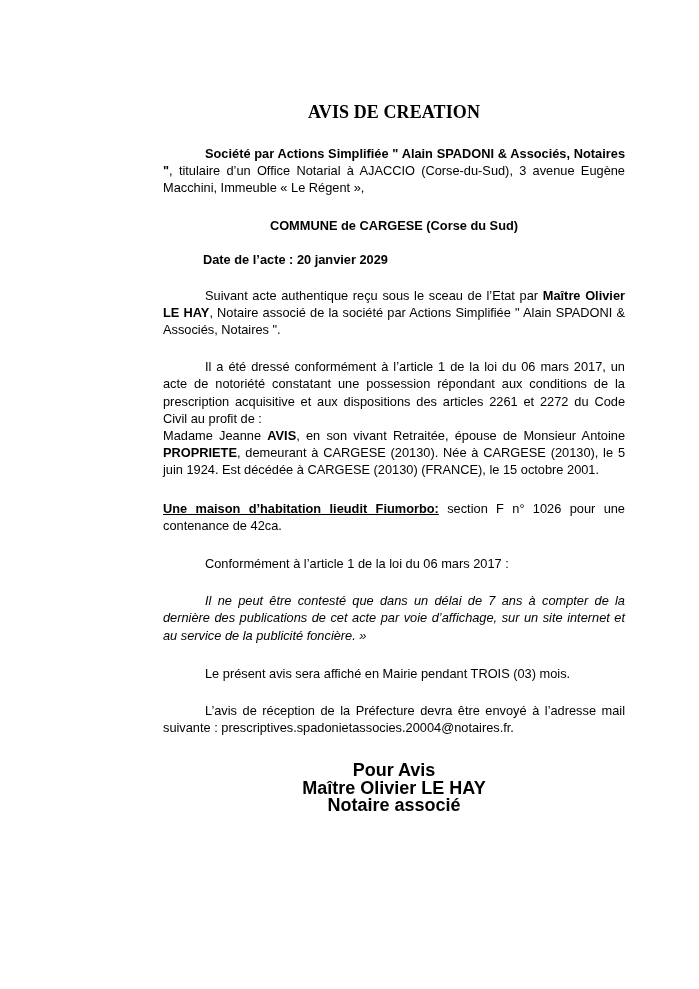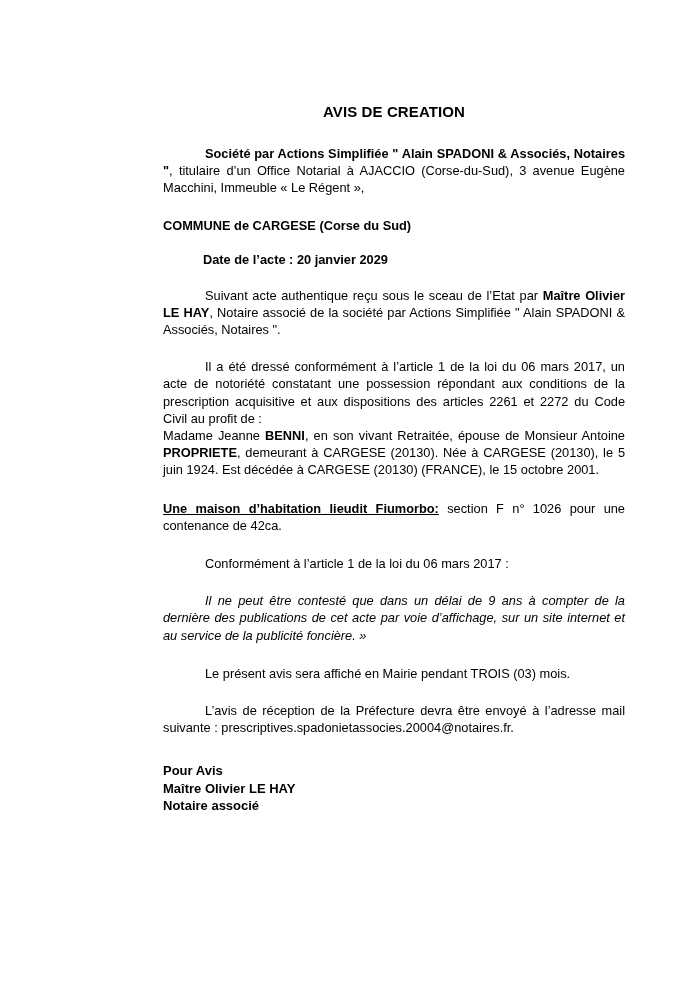--- a/index.html
+++ b/index.html
@@ -18,54 +18,56 @@
   }
   .content {
     position: absolute;
     left: 163px;
     top: 104px;
     width: 462px;
   }
   .title-block {
     text-align: center;
     font-weight: bold;
-    font-size: 15px;
+    font-size: 18px;
     line-height: 16.5px;
     letter-spacing: 0.1px;
+    font-family: Liberation Serif, serif;
   }
   .para {
     font-size: 12.8px;
     line-height: 17.2px;
     text-align: justify;
     margin: 0;
   }
   .para.ctr {
+    text-align: center;
   }
   .indent {
     text-indent: 42px;
   }
   .indent-sm {
     text-indent: 40px;
   }
   b, .b { font-weight: bold; }
   .ital { font-style: italic; }
   .u-bold {
     font-weight: bold;
     text-decoration: underline;
   }
   .spacer-17 { height: 17px; }
   .spacer-18 { height: 18px; }
   .spacer-20 { height: 20px; }
   .spacer-21 { height: 21px; }
   .spacer-24 { height: 24px; }
   .spacer-26 { height: 26px; }
   .sign-block {
-    text-align: left;
+    text-align: center;
     font-weight: bold;
-    font-size: 13px;
+    font-size: 18px;
     line-height: 17.2px;
   }
 </style>
 </head>
 <body>
 
 <div class="page">
   <div class="content">
 
     <div class="title-block">
@@ -85,33 +87,33 @@
     <p class="para b indent-sm">Date de l’acte : 20 janvier 2029</p>
 
     <div class="spacer-18"></div>
 
     <p class="para indent"><span>Suivant acte authentique reçu sous le sceau de l’Etat par </span><b>Maître Olivier LE HAY</b><span>, Notaire associé de la société par Actions Simplifiée " Alain SPADONI &amp; Associés, Notaires ".</span></p>
 
     <div class="spacer-20"></div>
 
     <p class="para indent">Il a été dressé conformément à l’article 1 de la loi du 06 mars 2017, un acte de notoriété constatant une possession répondant aux conditions de la prescription acquisitive et aux dispositions des articles 2261 et 2272 du Code Civil au profit de :</p>
 
-    <p class="para"><span>Madame Jeanne </span><b>BENNI</b><span>, en son vivant Retraitée, épouse de Monsieur Antoine </span><b>PROPRIETE</b><span>, demeurant à CARGESE (20130). Née à CARGESE (20130), le 5 juin 1924. Est décédée à CARGESE (20130) (FRANCE), le 15 octobre 2001.</span></p>
+    <p class="para"><span>Madame Jeanne </span><b>AVIS</b><span>, en son vivant Retraitée, épouse de Monsieur Antoine </span><b>PROPRIETE</b><span>, demeurant à CARGESE (20130). Née à CARGESE (20130), le 5 juin 1924. Est décédée à CARGESE (20130) (FRANCE), le 15 octobre 2001.</span></p>
 
     <div class="spacer-21"></div>
 
     <p class="para"><span class="u-bold">Une maison d’habitation lieudit Fiumorbo:</span><span> section F n° 1026 pour une contenance de 42ca.</span></p>
 
     <div class="spacer-21"></div>
 
     <p class="para indent">Conformément à l’article 1 de la loi du 06 mars 2017 :</p>
 
     <div class="spacer-20"></div>
 
-    <p class="para ital indent">Il ne peut être contesté que dans un délai de 9 ans à compter de la dernière des publications de cet acte par voie d’affichage, sur un site internet et au service de la publicité foncière. »</p>
+    <p class="para ital indent">Il ne peut être contesté que dans un délai de 7 ans à compter de la dernière des publications de cet acte par voie d’affichage, sur un site internet et au service de la publicité foncière. »</p>
 
     <div class="spacer-21"></div>
 
     <p class="para indent">Le présent avis sera affiché en Mairie pendant TROIS (03) mois.</p>
 
     <div class="spacer-20"></div>
 
     <p class="para indent"><span>L’avis de réception de la Préfecture devra être envoyé à l’adresse mail suivante : </span><span>prescriptives.spadonietassocies.20004@notaires.fr</span><span>.</span></p>
 
     <div class="spacer-26"></div>

